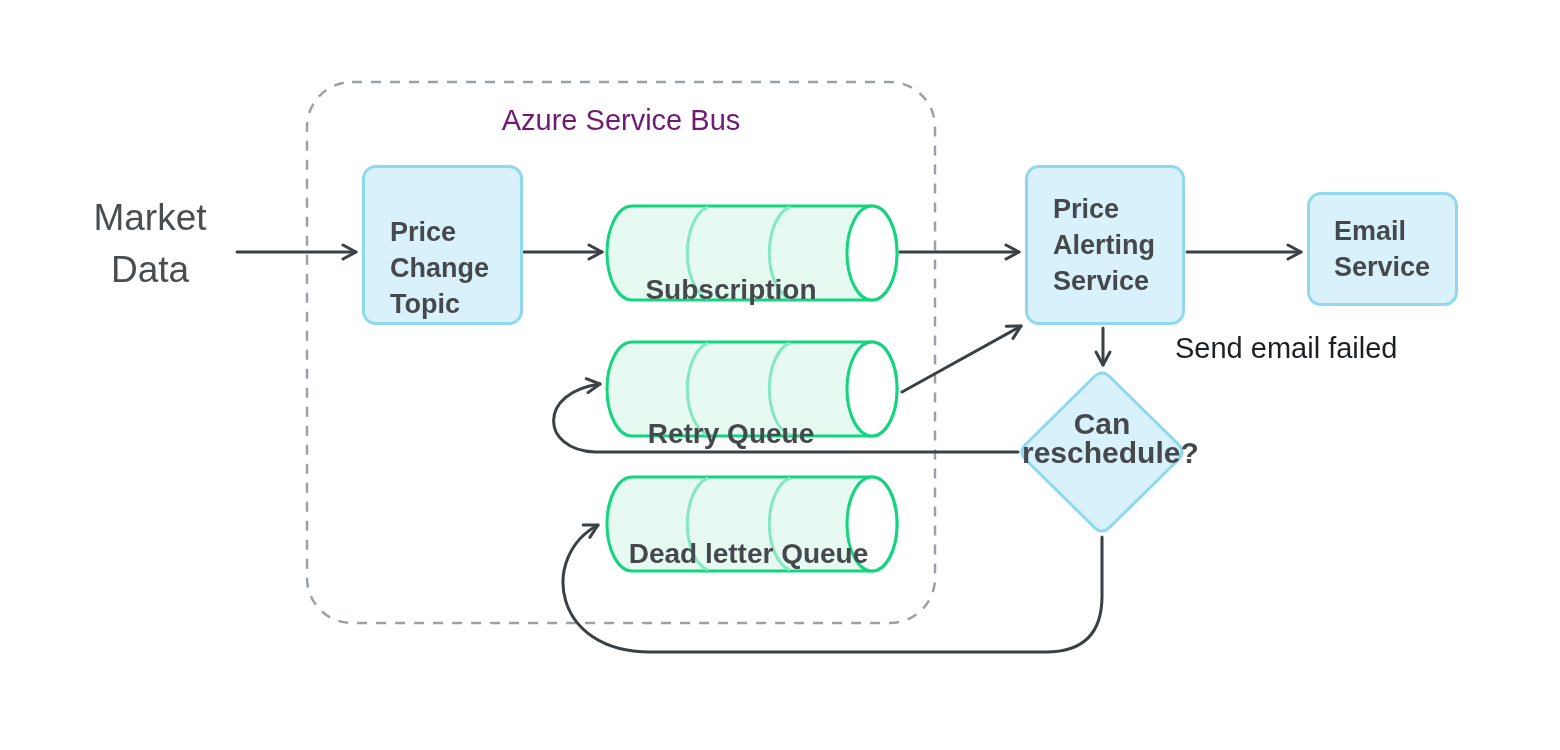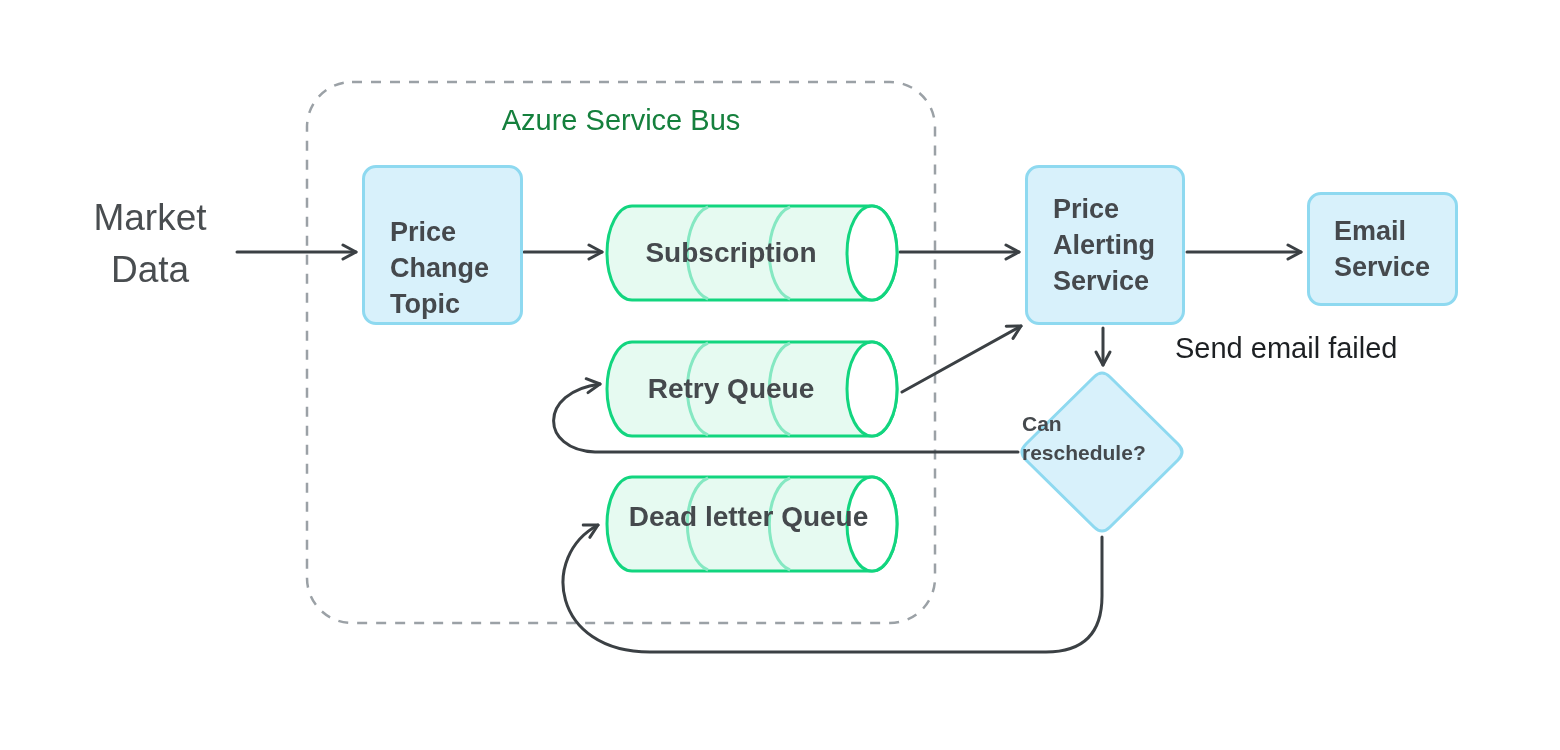--- a/index.html
+++ b/index.html
@@ -13,32 +13,33 @@
     position:absolute;box-sizing:border-box;
     background:#d8f1fb;border:3px solid #8ed9f0;border-radius:14px;
     display:flex;align-items:center;
     color:#45494d;font-weight:bold;font-size:27px;line-height:36px;
   }
   .node .txt{display:block;}
   .cyl-label{
     position:absolute;display:flex;align-items:center;justify-content:center;
     text-align:center;color:#45494d;font-weight:bold;font-size:28px;line-height:32px;
     white-space:nowrap;
+    margin-top:37px;
   }
   .market{
     left:65px;top:192px;width:170px;text-align:center;
     font-size:37px;line-height:52px;color:#494d50;font-weight:normal;
   }
   .azure-title{
     left:307px;top:102px;width:628px;text-align:center;
-    font-size:29px;line-height:36px;color:#15803d;font-weight:400;
+    font-size:29px;line-height:36px;color:#701a75;font-weight:400;
   }
   .diamond-label{
-    left:1022px;top:409px;width:160px;text-align:left;
-    font-size:21px;line-height:29px;font-weight:bold;color:#45494d;
+    left:1022px;top:409px;width:160px;text-align:center;
+    font-size:30px;line-height:29px;font-weight:bold;color:#45494d;
   }
   .edge-label{
     left:1127px;top:331px;font-size:29px;line-height:34px;color:#1d2023;font-weight:400;margin-left:48px;
   }
 </style>
 </head>
 <body>
 
 <div class="canvas">
 
@@ -98,21 +99,21 @@
   <div class="node" style="left:1307px;top:192px;width:151px;height:114px;padding-left:24px;">
     <span class="txt">Email Service</span>
   </div>
 
   <div class="node" style="left:1025px;top:165px;width:160px;height:160px;padding-left:25px;">
     <span class="txt">Price Alerting Service</span>
   </div>
 
   <div class="cyl-label" style="left:606px;top:204px;width:250px;height:98px;">Subscription</div>
 
-  <div class="cyl-label" style="left:606px;top:340px;width:250px;height:98px;">Retry Queue</div>
+  <div class="cyl-label" style="left:606px;top:348px;width:250px;height:98px;">Retry Queue</div>
 
   <div class="cyl-label" style="left:606px;top:475px;width:285px;height:84px;">Dead letter Queue</div>
 
   <div class="lbl diamond-label">Can reschedule?</div>
 
   <div class="lbl edge-label">Send email failed</div>
 
 </div>
 
 </body></html>

